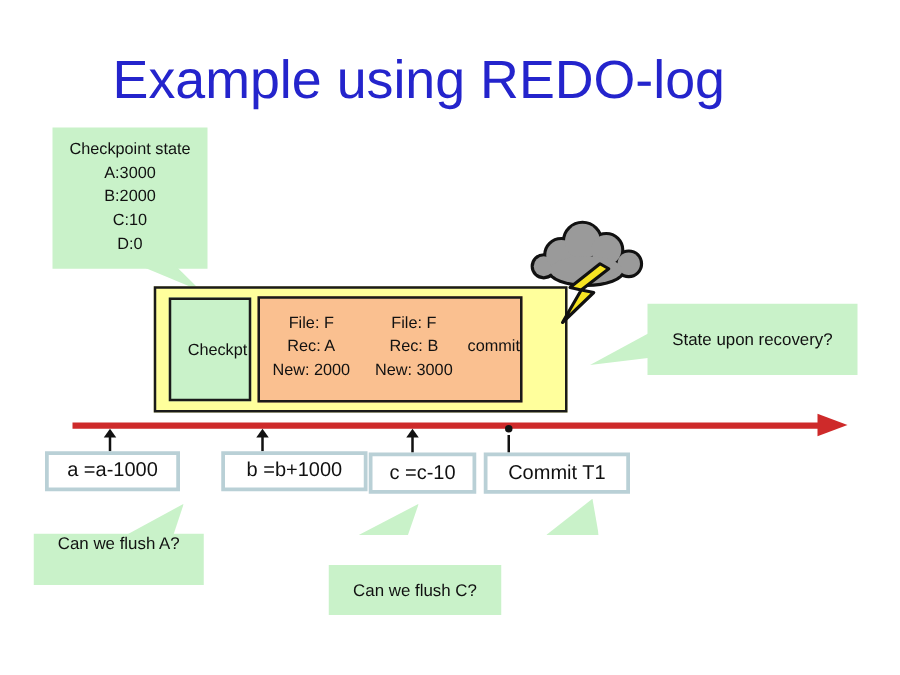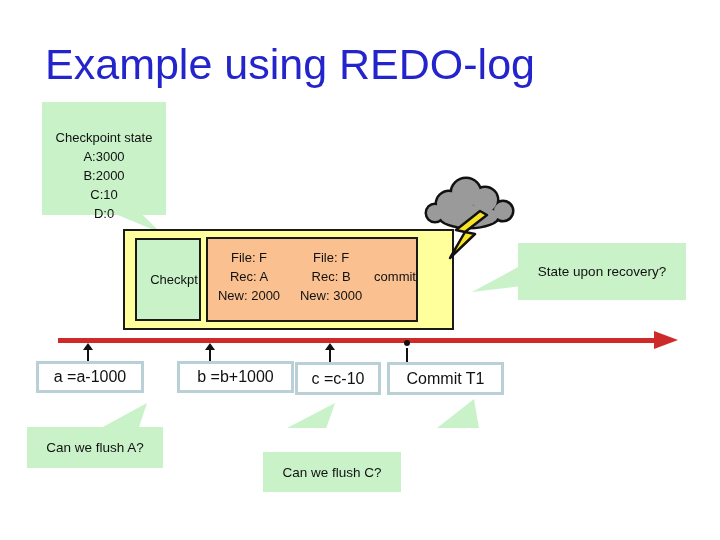--- a/index.html
+++ b/index.html
@@ -2,31 +2,31 @@
 <html><head>
 <meta charset="utf-8">
 <style>
   html,body{margin:0;padding:0;background:#fff;}
   .slide{
     position:relative;width:720px;height:540px;background:#ffffff;overflow:hidden;
     font-family:"Liberation Sans","DejaVu Sans",sans-serif;color:#111;
   }
   
   .title{
-    position:absolute;left:0;top:40px;width:580px;text-align:center;
+    position:absolute;left:0;top:40px;width:580px;text-align:right;
     font-size:43px;font-weight:500;color:#2424cc;letter-spacing:0px;
   }
   
   .note{position:absolute;background:#c9f2c9;color:#111;}
-  .note-checkpoint{left:42px;top:102px;width:124px;height:113px;font-size:13px;line-height:19px;text-align:center;padding-top:26px;box-sizing:border-box;}
+  .note-checkpoint{left:42px;top:102px;width:124px;height:113px;font-size:13px;line-height:19px;text-align:center;padding-top:7px;box-sizing:border-box;}
   .tail{position:absolute;background:#c9f2c9;z-index:1;}
   .tail-checkpoint{left:113px;top:213px;width:48px;height:20px;clip-path:polygon(0 0,58% 0,100% 100%);}
   .note-recovery{left:518px;top:243px;width:168px;height:57px;font-size:13.5px;display:flex;align-items:center;justify-content:center;}
   .tail-recovery{left:472px;top:266px;width:48px;height:26px;clip-path:polygon(100% 0,100% 78%,0 100%);}
-  .note-flush-a{left:27px;top:427px;width:136px;height:41px;font-size:13.5px;display:flex;align-items:center;justify-content:center;}
+  .note-flush-a{left:27px;top:427px;width:136px;height:41px;font-size:13.5px;display:flex;justify-content:center;}
   .tail-flush-a{left:101px;top:403px;width:46px;height:25px;clip-path:polygon(0 100%,82% 100%,100% 0);}
   .note-flush-c{left:263px;top:452px;width:138px;height:40px;font-size:13.5px;display:flex;align-items:center;justify-content:center;}
   .tail-flush-c{left:287px;top:403px;width:48px;height:25px;clip-path:polygon(0 100%,82% 100%,100% 0);}
   .note-flush-all{left:420px;top:427px;width:141px;height:100px;font-size:13.5px;line-height:19px;text-align:center;padding-top:12px;box-sizing:border-box;}
   .tail-flush-all{left:437px;top:399px;width:42px;height:29px;clip-path:polygon(0 100%,100% 100%,88% 0);}
   
   .log-box{
     position:absolute;left:123px;top:229px;width:331px;height:101px;
     background:#ffff9c;border:2px solid #1a1a1a;box-sizing:border-box;z-index:2;
   }

